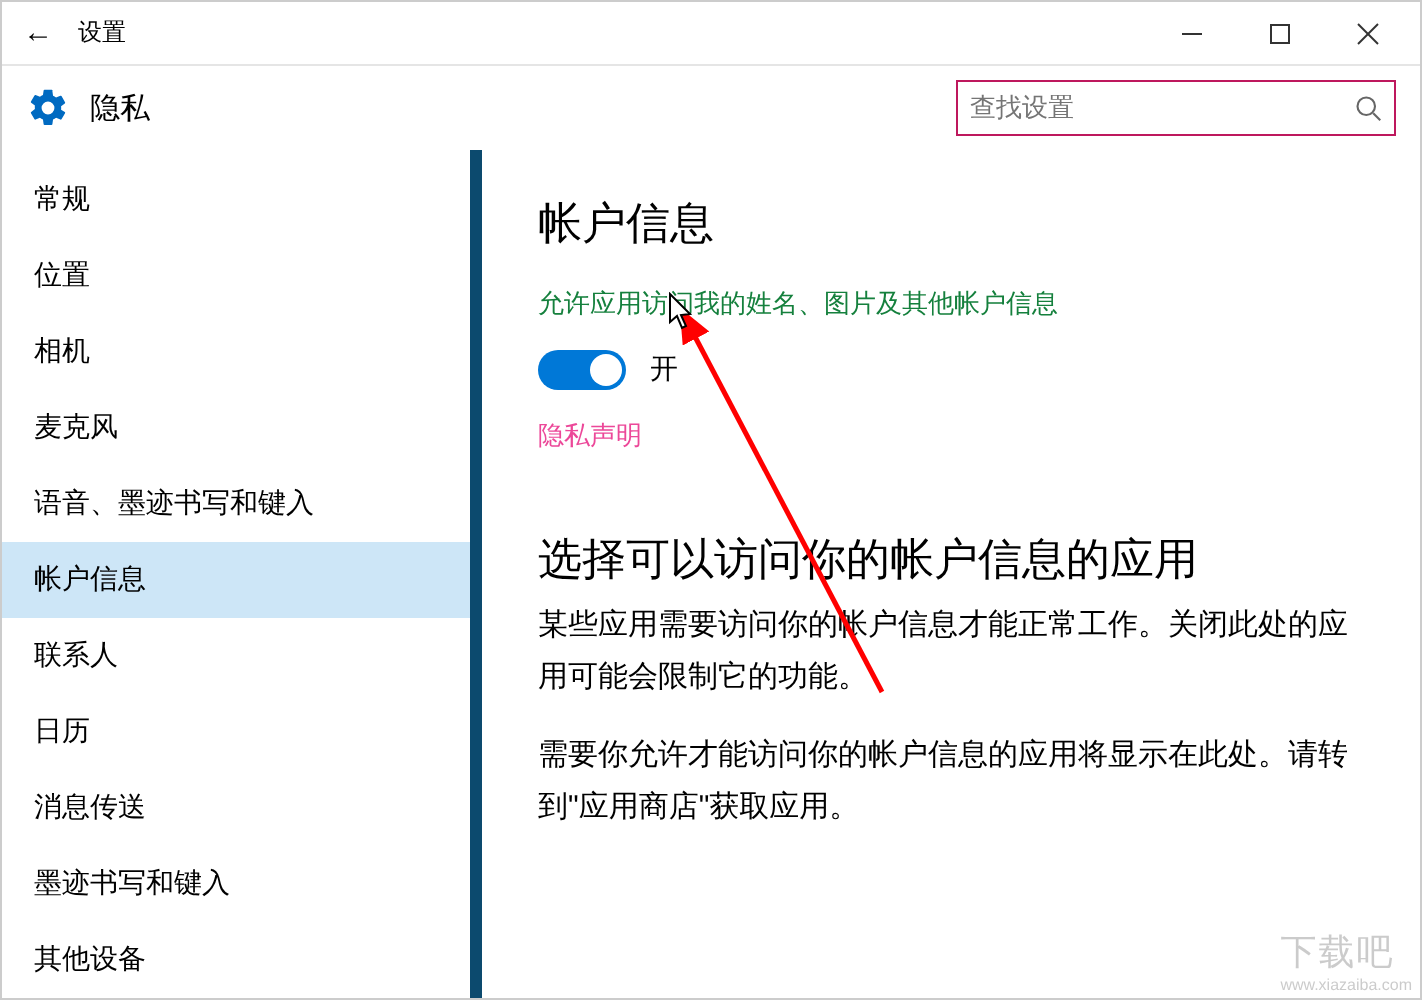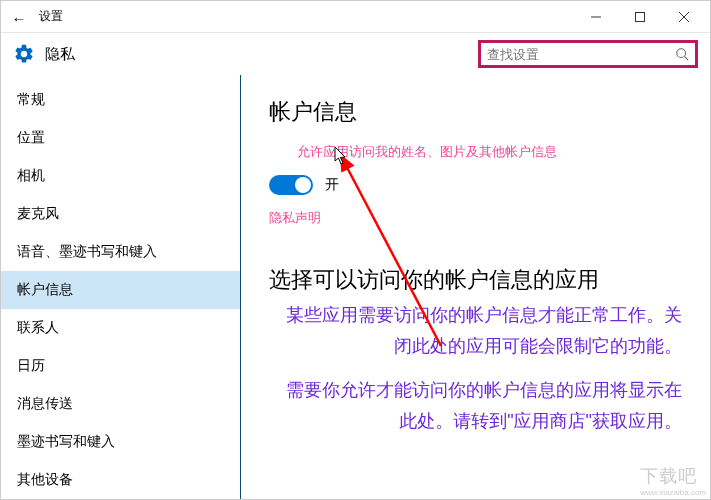--- a/index.html
+++ b/index.html
@@ -9,40 +9,40 @@
   .titlebar .back { width: 28px; text-align: center; font-size: 15px; cursor: pointer; }
   .titlebar .title { flex: 0 0 auto; margin-left: 6px; font-size: 12px; }
   .titlebar .spacer { flex: 1; }
   .winbtn { width: 44px; height: 30px; display: flex; align-items: center; justify-content: center; cursor: pointer; }
   .winbtn svg { width: 12px; height: 12px; stroke: #333; stroke-width: 1; fill: none; }
   
   .header { height: 42px; display: flex; align-items: center; padding: 0 12px; }
   .header .gear { width: 22px; height: 22px; color: #006ac1; margin-right: 10px; }
   .header .htitle { font-size: 15px; font-weight: 400; }
   .header .spacer { flex: 1; }
-  .search { display: flex; align-items: center; border: 3px solid #be185d; width: 220px; height: 28px; padding: 0 6px; }
+  .search { display: flex; align-items: center; border: 1px solid #be185d; width: 220px; height: 28px; padding: 0 6px; font-family: Liberation Serif, serif; }
   .search input { flex: 1; border: none; outline: none; font-size: 13px; font-family: inherit; color: #666; background: transparent; }
   .search .sicon { width: 14px; height: 14px; stroke: #666; fill: none; stroke-width: 1.2; }
   
   .body { display: flex; height: calc(500px - 32px - 42px - 2px); }
   
-  .sidebar { width: 240px; border-right: 1px solid #0c4a6e; overflow-y: auto; padding-top: 6px; }
+  .sidebar { width: 240px; border-right: 6px solid #0c4a6e; overflow-y: auto; padding-top: 6px; }
   .side-item { padding: 10px 16px; font-size: 14px; cursor: pointer; }
   .side-item.active { background: #cde6f7; }
   
   .content { flex: 1; position: relative; padding: 22px 28px; overflow-y: auto; }
   .content h1 { font-size: 22px; font-weight: 400; margin-bottom: 16px; }
-  .content .desc { font-size: 13px; color: #ec4899; margin-bottom: 14px; margin-left: 28px; }
+  .content .desc { font-size: 13px; color: #15803d; margin-bottom: 14px; }
   .toggle-row { display: flex; align-items: center; gap: 12px; margin-bottom: 14px; }
   .toggle { width: 44px; height: 20px; border-radius: 10px; background: #0078d7; position: relative; cursor: pointer; }
   .toggle .thumb { position: absolute; right: 2px; top: 2px; width: 16px; height: 16px; border-radius: 50%; background: #fff; }
   .toggle-label { font-size: 14px; }
   .link { color: #ec4899; cursor: pointer; font-size: 13px; margin-bottom: 28px; display: inline-block; }
   .sub-h { font-size: 22px; font-weight: 400; margin-bottom: 5px; margin-top: 10px; }
-  .para { font-size: 18px; line-height: 1.7; margin-bottom: 14px; color: #6d28d9; text-align: right; }
+  .para { font-size: 15px; line-height: 1.7; margin-bottom: 14px; color: #000000; }
   
   .arrow { position: absolute; pointer-events: none; z-index: 50; }
   .cursor { position: absolute; left: 333px; top: 145px; z-index: 51; pointer-events: none; }
   .watermark { position: absolute; right: 4px; bottom: 2px; font-size: 18px; color: #999; opacity: .5; letter-spacing: 1px; z-index: 60; pointer-events: none; }
   .watermark .sub { font-size: 8px; display: block; text-align: center; letter-spacing: 0; }
 </style>
 </head>
 <body>
 
 <div class="titlebar">

